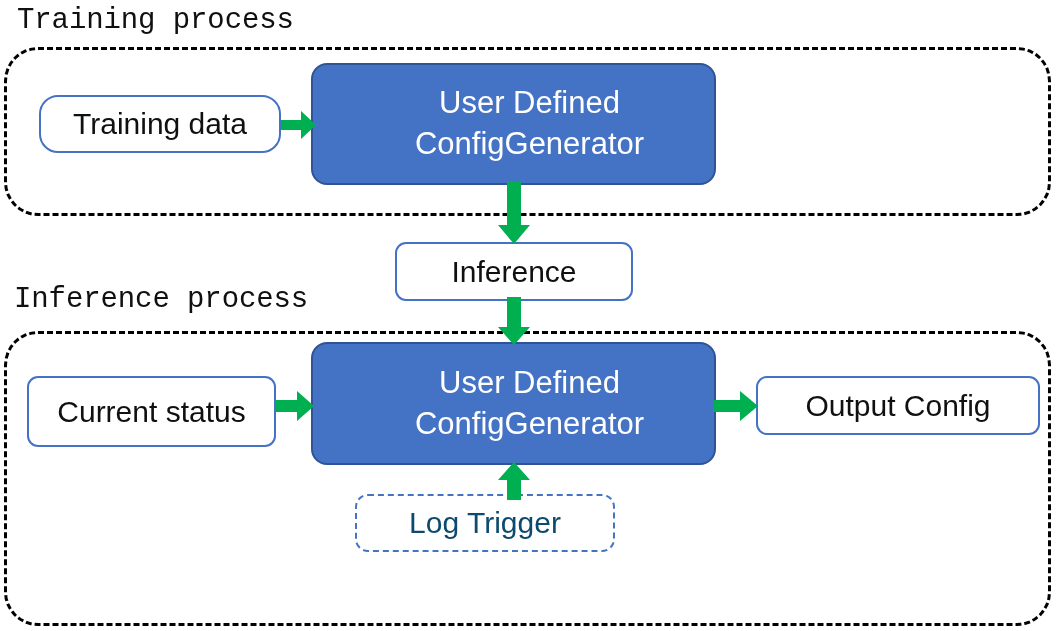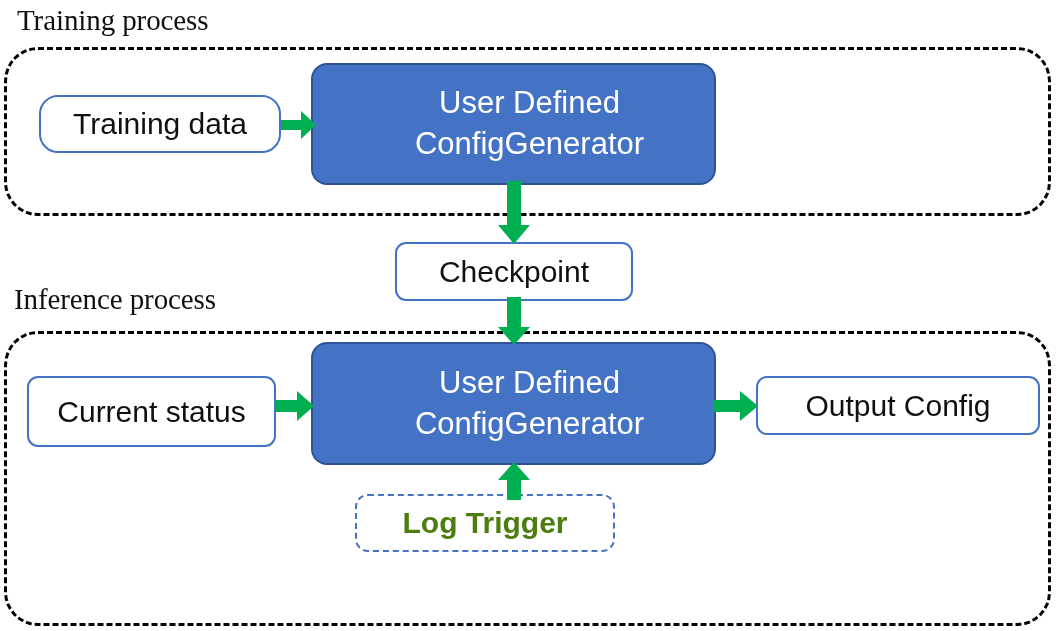--- a/index.html
+++ b/index.html
@@ -18,21 +18,21 @@
     background: #ffffff;
     overflow: hidden;
   }
   
   .section-label {
     position: absolute;
     font-size: 29px;
     line-height: 1;
     color: #101010;
     white-space: nowrap;
-    font-family: Liberation Serif, serif;
+    font-family: Liberation Mono, monospace;
     letter-spacing: -0.1px;
   }
   #training-label { left: 17px;  top: 6px; }
   #inference-label { left: 14px; top: 285px; }
 
   
   .process-container {
     position: absolute;
     border: 3px dashed #000000;
     border-radius: 34px;
@@ -86,25 +86,24 @@
   
   .node-trigger {
     position: absolute;
     box-sizing: border-box;
     background: #ffffff;
     border: 2px dashed #4472C4;
     border-radius: 13px;
     display: flex;
     align-items: center;
     justify-content: center;
-    color: #4d7c0f;
+    color: #0c4a6e;
     font-size: 30px;
     font-family: "Liberation Sans", sans-serif;
     white-space: nowrap;
-    font-weight: bold;
   }
   #node-log-trigger   { left: 355px; top: 494px; width: 260px; height: 58px; z-index: 4; }
   #node-clock-trigger { left: 430px; top: 548px; width: 266px; height: 58px; z-index: 5; }
 
   
   .arrow {
     position: absolute;
     z-index: 6;
   }
   #arrow-training-data-to-generator { left: 281px; top: 105px;  width: 36px; height: 40px; }
@@ -123,21 +122,21 @@
 
   <div class="process-container" id="training-container"></div>
 
   <div class="node-plain" id="node-training-data">Training data</div>
 
   <div class="node-blue" id="node-generator-training">
     <span>User Defined</span>
     <span>ConfigGenerator</span>
   </div>
 
-  <div class="node-plain" id="node-checkpoint">Checkpoint</div>
+  <div class="node-plain" id="node-checkpoint">Inference</div>
 
   <div class="section-label" id="inference-label">Inference process</div>
 
   <div class="process-container" id="inference-container"></div>
 
   <div class="node-plain" id="node-current-status">Current status</div>
 
   <div class="node-blue" id="node-generator-inference">
     <span>User Defined</span>
     <span>ConfigGenerator</span>

